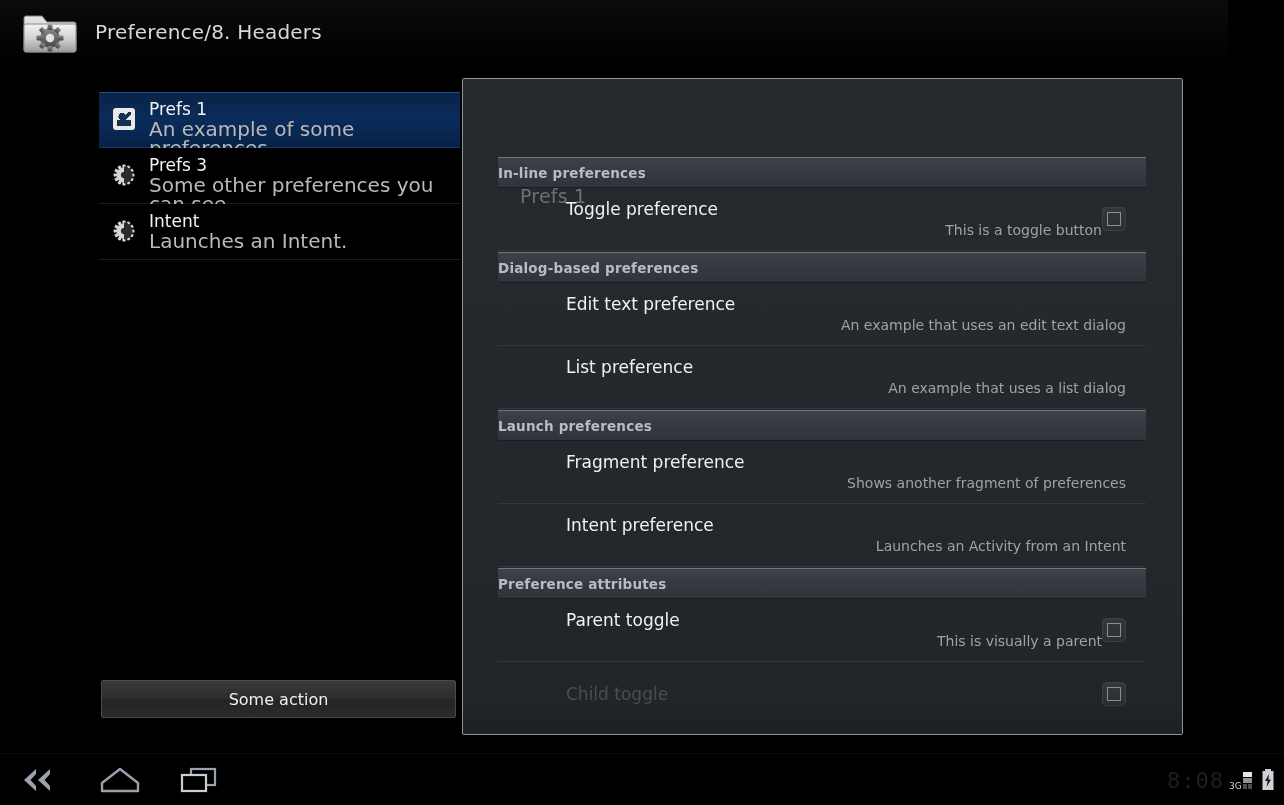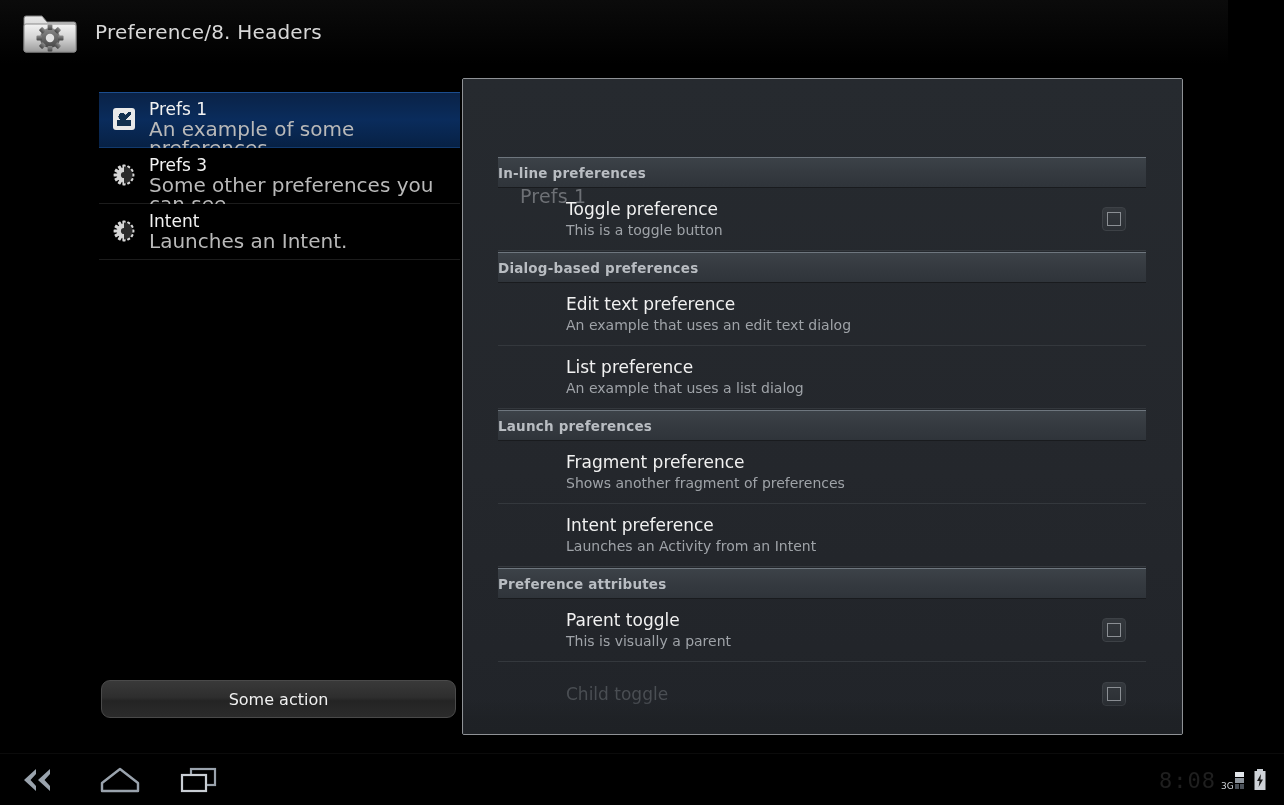--- a/index.html
+++ b/index.html
@@ -69,21 +69,21 @@
   .icon-gear-dot {
     width: 22px; height: 22px; position: relative; display: block;
   }
   .icon-gear-dot svg { display: block; }
 
   
   #some-action {
     position: absolute; left: 101px; top: 680px; width: 355px; height: 38px;
     background: linear-gradient(to bottom, #393939 0%, #2e2e2e 45%, #242424 55%, #2b2b2b 100%);
     border: 1px solid #4a4a4a;
-    border-radius: 9px;
+    border-radius: 2px;
     display: flex; align-items: center; justify-content: center;
     color: #f0f0f0; font-size: 16px;
   }
 
   
   #dialog {
     position: absolute; left: 462px; top: 78px; width: 721px; height: 657px;
     background: #23262b;
     border: 1px solid #8f9296;
     border-radius: 2px;
@@ -113,21 +113,21 @@
     letter-spacing: .2px;
   }
   .pref-row {
     position: relative; display: flex; align-items: center;
     height: 63px; padding-left: 68px; padding-right: 20px;
     border-bottom: 1px solid #34383d;
   }
   .pref-row:last-child { border-bottom: none; }
   .pref-text { flex: 1; }
   .pref-title { font-size: 17px; color: #f1f1f1; line-height: 22px; }
-  .pref-sub { font-size: 14px; color: #9fa3a8; line-height: 19px; margin-top: 1px; }
+  .pref-sub { font-size: 14px; color: #9fa3a8; line-height: 19px; margin-top: 1px; text-align: right; }
   .pref-row.dim .pref-title { color: #4a4e53; }
   .checkbox {
     width: 24px; height: 24px; border-radius: 4px;
     background: linear-gradient(to bottom, #34383d, #2b2f34);
     border: 1px solid #3d4146;
     display: flex; align-items: center; justify-content: center;
     flex: 0 0 auto;
   }
   .checkbox i {
     display: block; width: 14px; height: 14px;
@@ -144,21 +144,21 @@
     position: absolute; left: 0; bottom: 0; width: 1284px; height: 52px;
     background: #000;
     border-top: 1px solid #0b0b0b;
   }
   .navbtn { position: absolute; top: 9px; width: 56px; height: 34px;
             display: flex; align-items: center; justify-content: center; }
   #nav-back { left: 12px; }
   #nav-home { left: 92px; }
   #nav-recents { left: 171px; }
   #status-cluster {
-    position: absolute; right: 16px; top: 10px; height: 32px;
+    position: absolute; right: 8px; top: 10px; height: 32px;
     display: flex; align-items: center; gap: 5px;
   }
   #clock { font-family: "DejaVu Sans Mono", "Liberation Mono", monospace;
            font-size: 22px; color: #1f1f1f; letter-spacing: 1px; }
   #sig, #bat { display: block; }
 </style>
 </head>
 <body>
 
 <div id="screen">

